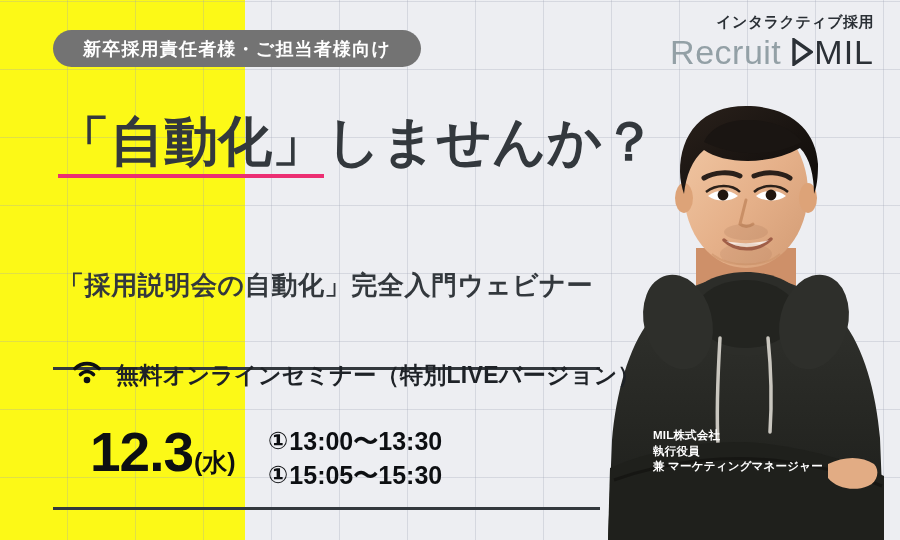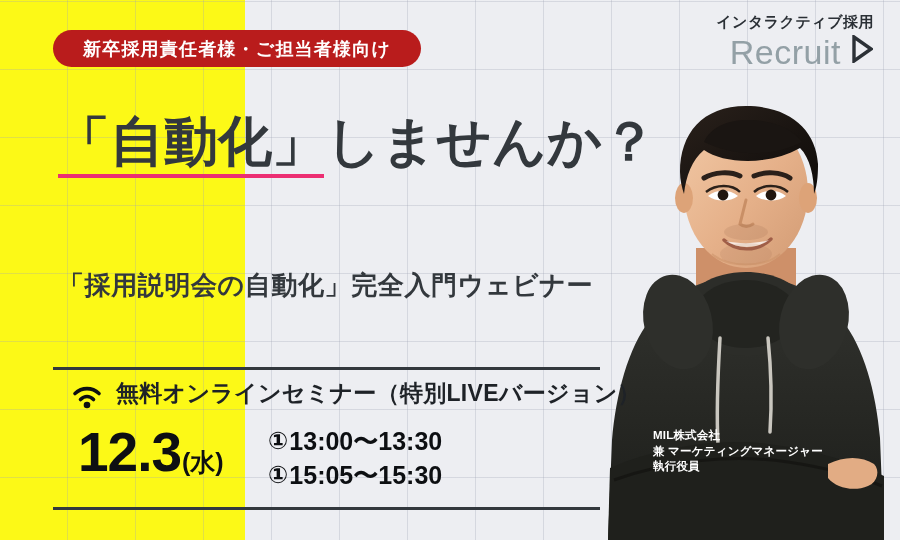--- a/index.html
+++ b/index.html
@@ -62,21 +62,21 @@
     font-size: 15px;
     font-weight: 700;
     color: #2B3036;
     letter-spacing: 0.5px;
     line-height: 1;
     margin-bottom: 6px;
     white-space: nowrap;
   }
   .logo-mark {
     display: flex;
-    align-items: flex-start;
+    align-items: flex-end;
     justify-content: flex-end;
     line-height: 1;
   }
   .logo-recruit {
     font-size: 34px;
     font-weight: 400;
     color: #93A0A6;
     letter-spacing: 0.5px;
   }
   .logo-mil {
@@ -91,21 +91,21 @@
   .logo-mil svg { margin-right: 1px; }
 
   
   .badge {
     position: absolute;
     left: 53px;
     top: 30px;
     height: 37px;
     padding: 0 30px;
     border-radius: 19px;
-    background: #b91c1c;
+    background: #737373;
     color: #ffffff;
     font-size: 18px;
     font-weight: 700;
     letter-spacing: 1.2px;
     display: flex;
     align-items: center;
     z-index: 6;
     white-space: nowrap;
   }
 
@@ -165,38 +165,38 @@
     background: #33383D;
     z-index: 5;
   }
   .rule-top { top: 367px; }
   .rule-bottom { top: 507px; }
 
   
   .seminar-row {
     position: absolute;
     left: 72px;
-    top: 378px;
-    display: flex;
-    align-items: flex-end;
+    top: 360px;
+    display: flex;
+    align-items: flex-start;
     z-index: 5;
   }
   .wifi-icon { margin-right: 14px; display: block; }
   .seminar-label {
     font-size: 23px;
     font-weight: 700;
     color: #1E2227;
     letter-spacing: 0.3px;
     white-space: nowrap;
   }
 
   
   .date-block {
     position: absolute;
-    left: 78px;
+    left: 90px;
     top: 425px;
     display: flex;
     align-items: baseline;
     z-index: 5;
   }
   .date-main {
     font-size: 55px;
     font-weight: 700;
     color: #0D0F12;
     letter-spacing: -1px;
@@ -344,20 +344,21 @@
   </div>
 
   <div class="logo">
     <div class="logo-kicker">インタラクティブ採用</div>
     <div class="logo-mark">
       <span class="logo-recruit">Recruit</span>
       <span class="logo-mil">
         <svg width="21" height="28" viewBox="0 0 21 28">
           <path d="M2 2 L2 26 L19 14 Z" fill="none" stroke="#2B3036" stroke-width="3.4" stroke-linejoin="miter"></path>
         </svg>
+        <span>MIL</span>
       </span>
     </div>
   </div>
 
   <div class="badge">新卒採用責任者様・ご担当者様向け</div>
 
   <div class="headline">
     <div class="headline-line line2">
       <span class="underlined">「自動化」</span><span>しませんか？</span>
     </div>
@@ -388,17 +389,17 @@
       <span>13:00〜13:30</span>
     </div>
     <div class="time-row">
       <span class="time-marker">①</span>
       <span>15:05〜15:30</span>
     </div>
   </div>
 
   <div class="speaker">
     <div class="speaker-role">MIL株式会社</div>
+    <div class="speaker-role">執行役員</div>
     <div class="speaker-role">兼 マーケティングマネージャー</div>
-    <div class="speaker-role">執行役員</div>
   </div>
 
 </div>
 
 </body></html>

